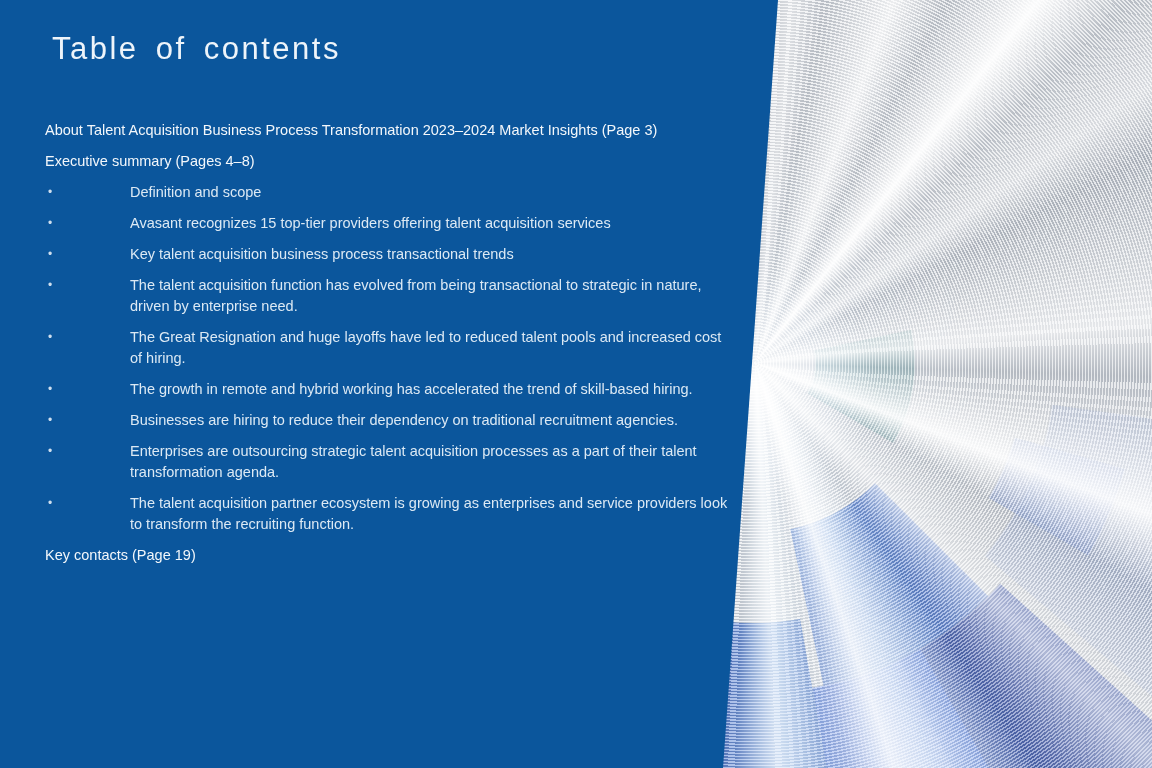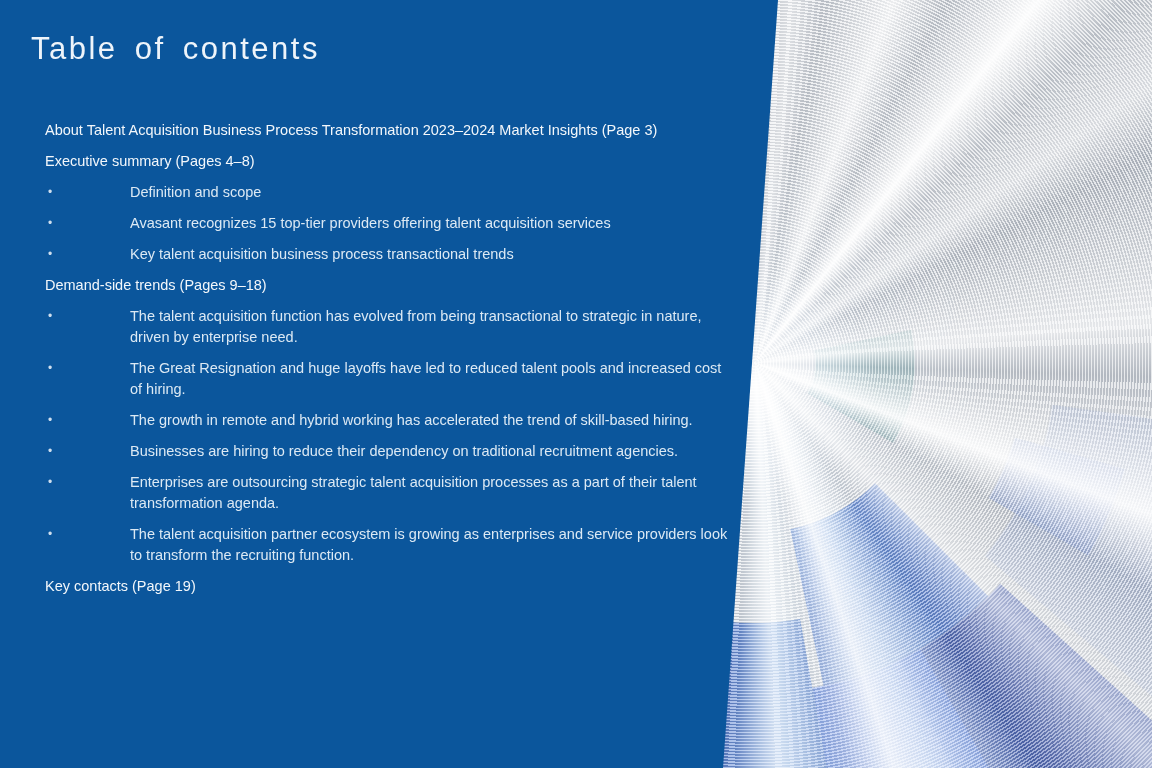--- a/index.html
+++ b/index.html
@@ -70,21 +70,21 @@
     mix-blend-mode: screen;
     background:
       radial-gradient(circle 170px at 753px 385px,
         rgba(255,255,255,0.95), rgba(222,236,255,0.40) 45%, rgba(255,255,255,0) 72%),
       radial-gradient(circle 420px at 748px 395px,
         rgba(168,205,245,0.35), rgba(168,205,245,0) 60%);
   }
 
   
   .title {
-    position: absolute; left: 31px; top: 31px;
+    position: absolute; left: 52px; top: 31px;
     font-size: 31px; font-weight: 400;
     letter-spacing: 2.5px; word-spacing: 6px;
     color: #eef4fa;
   }
   .toc {
     position: absolute; left: 45px; top: 120px; width: 690px;
     font-size: 14.5px; line-height: 21px; color: #dce9f4;
   }
   .toc-heading {
     font-weight: normal; color: #f3f7fb; margin: 0 0 10px 0;
@@ -137,21 +137,20 @@
         <span class="txt">Definition and scope</span>
       </div>
       <div class="toc-bullet">
         <span class="dot">•</span>
         <span class="txt">Avasant recognizes 15 top-tier providers offering talent acquisition services</span>
       </div>
       <div class="toc-bullet">
         <span class="dot">•</span>
         <span class="txt">Key talent acquisition business process transactional trends</span>
       </div>
-      <div class="toc-heading">Demand-side trends (Pages 9–18)</div>
       <div class="toc-bullet">
         <span class="dot">•</span>
         <span class="txt">The talent acquisition function has evolved from being transactional to strategic in nature, driven by enterprise need.</span>
       </div>
       <div class="toc-bullet">
         <span class="dot">•</span>
         <span class="txt">The Great Resignation and huge layoffs have led to reduced talent pools and increased cost of hiring.</span>
       </div>
       <div class="toc-bullet">
         <span class="dot">•</span>

